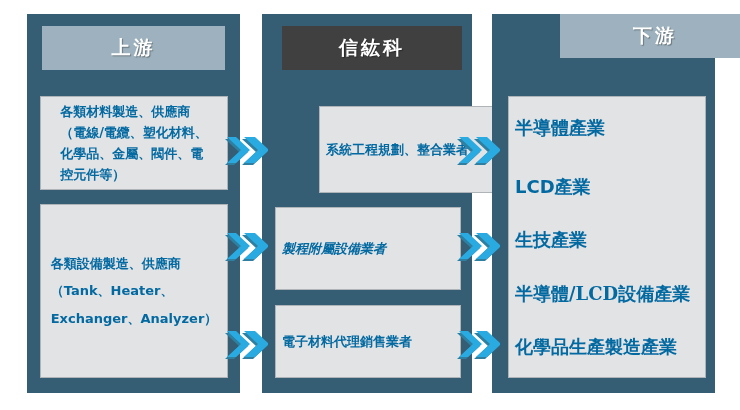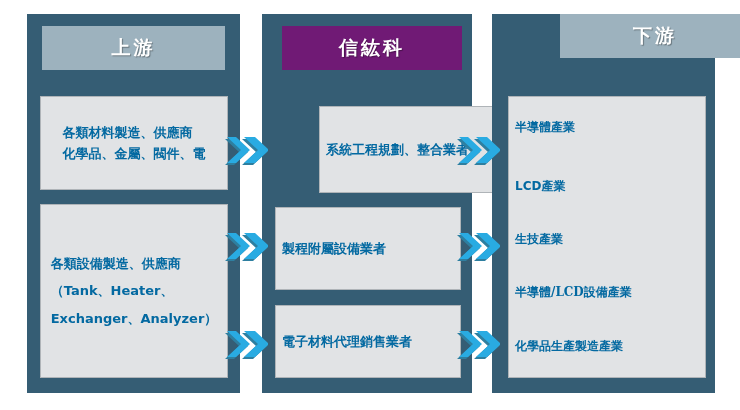--- a/index.html
+++ b/index.html
@@ -28,21 +28,21 @@
     box-sizing:border-box;
     display:flex;align-items:center;justify-content:center;
     color:#ffffff;
     font-family:"DejaVu Serif","Liberation Serif",serif;
     font-weight:700;
     font-size:19px;
     letter-spacing:3px;
     text-shadow:1px 1px 1px rgba(0,0,0,.35);
   }
   .hdr.gray{background:#9DB2BE;}
-  .hdr.orange{background:#701a75;}
+  .hdr.orange{background:#404040;}
   #hdr-upstream  {left:42px; top:26px;width:183px;height:44px;}
   #hdr-company   {left:282px;top:26px;width:180px;height:44px;}
   #hdr-downstream{left:512px;top:14px;width:190px;height:44px;margin-left:48px;}
 
   
   .box{
     position:absolute;
     box-sizing:border-box;
     background:#E1E3E5;
     border:1px solid #AFB4B8;
@@ -52,28 +52,28 @@
     font-family:"DejaVu Serif","Liberation Serif",serif;
     font-weight:700;
     font-size:13px;
     line-height:1.62;
     padding:4px 6px;
   }
   #box-up-materials {left:40px; top:96px; width:188px;height:94px;}
   #box-up-equipment {left:40px; top:204px;width:188px;height:174px;}
 
   #box-mid-system   {left:275px;top:106px;width:186px;height:87px;margin-left:44px;}
-  #box-mid-process  {left:275px;top:207px;width:186px;height:83px;}
+  #box-mid-process  {left:275px;top:207px;width:186px;height:83px;font-style:italic;}
   #box-mid-material {left:275px;top:305px;width:186px;height:73px;}
 
   #box-down-industries{left:508px;top:96px;width:198px;height:282px;
       flex-direction:column;justify-content:space-around;align-items:center;}
 
   .box .line{display:block;width:100%;}
-  #box-down-industries .line{font-size:12px;padding:2px 0;}
+  #box-down-industries .line{font-size:18px;padding:2px 0;}
 
   .latin{font-family:"DejaVu Sans","Liberation Sans",sans-serif;font-weight:700;margin-top:6px;}
 
   
   .arrow{position:absolute;width:44px;height:42px;}
   .arrow svg{display:block;width:100%;height:100%;}
   #arrow-up-mat-to-system  {left:224px;top:131px;}
   #arrow-up-eq-to-process  {left:224px;top:227px;}
   #arrow-up-eq-to-material {left:224px;top:325px;}
   #arrow-system-to-down    {left:456px;top:131px;}
@@ -85,21 +85,23 @@
 
 <div class="stage">
 
   <div class="panel" id="panel-upstream"></div>
 
   <div class="hdr gray" id="hdr-upstream">上游</div>
 
   <div class="box" id="box-up-materials">
     <div>
       <span class="line">各類材料製造、供應商</span>
+      <span class="line">（電線/電纜、塑化材料、</span>
       <span class="line">化學品、金屬、閥件、電</span>
+      <span class="line">控元件等）</span>
     </div>
   </div>
 
   <div class="box" id="box-up-equipment">
     <div>
       <span class="line">各類設備製造、供應商</span>
       <span class="line latin">（Tank、Heater、</span>
       <span class="line latin">Exchanger、Analyzer）</span>
     </div>
   </div>

